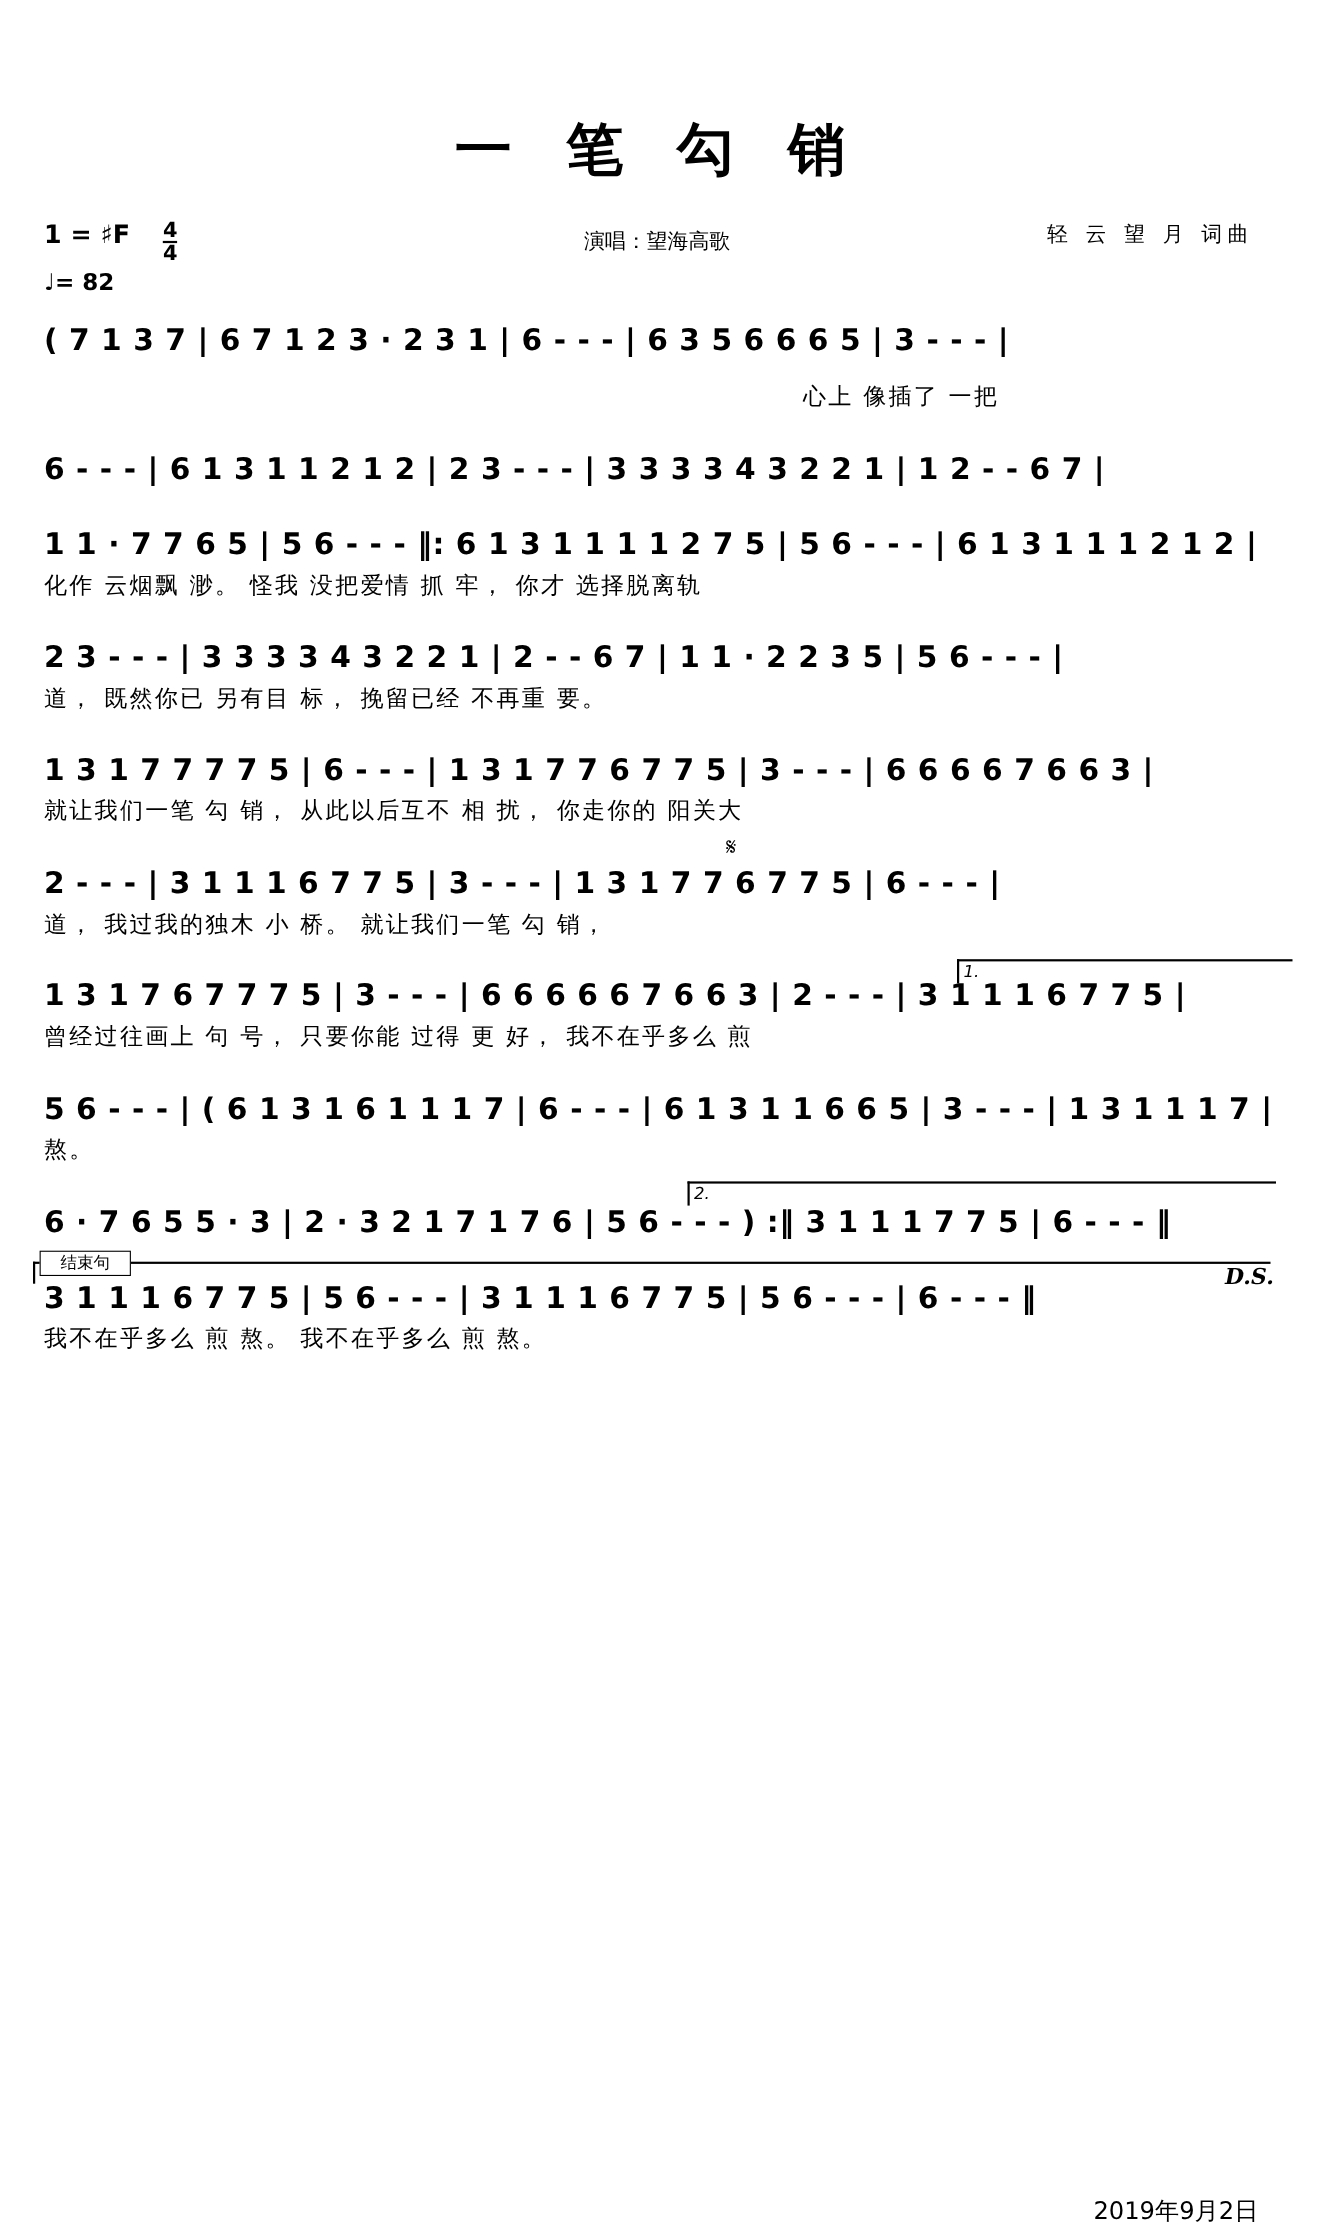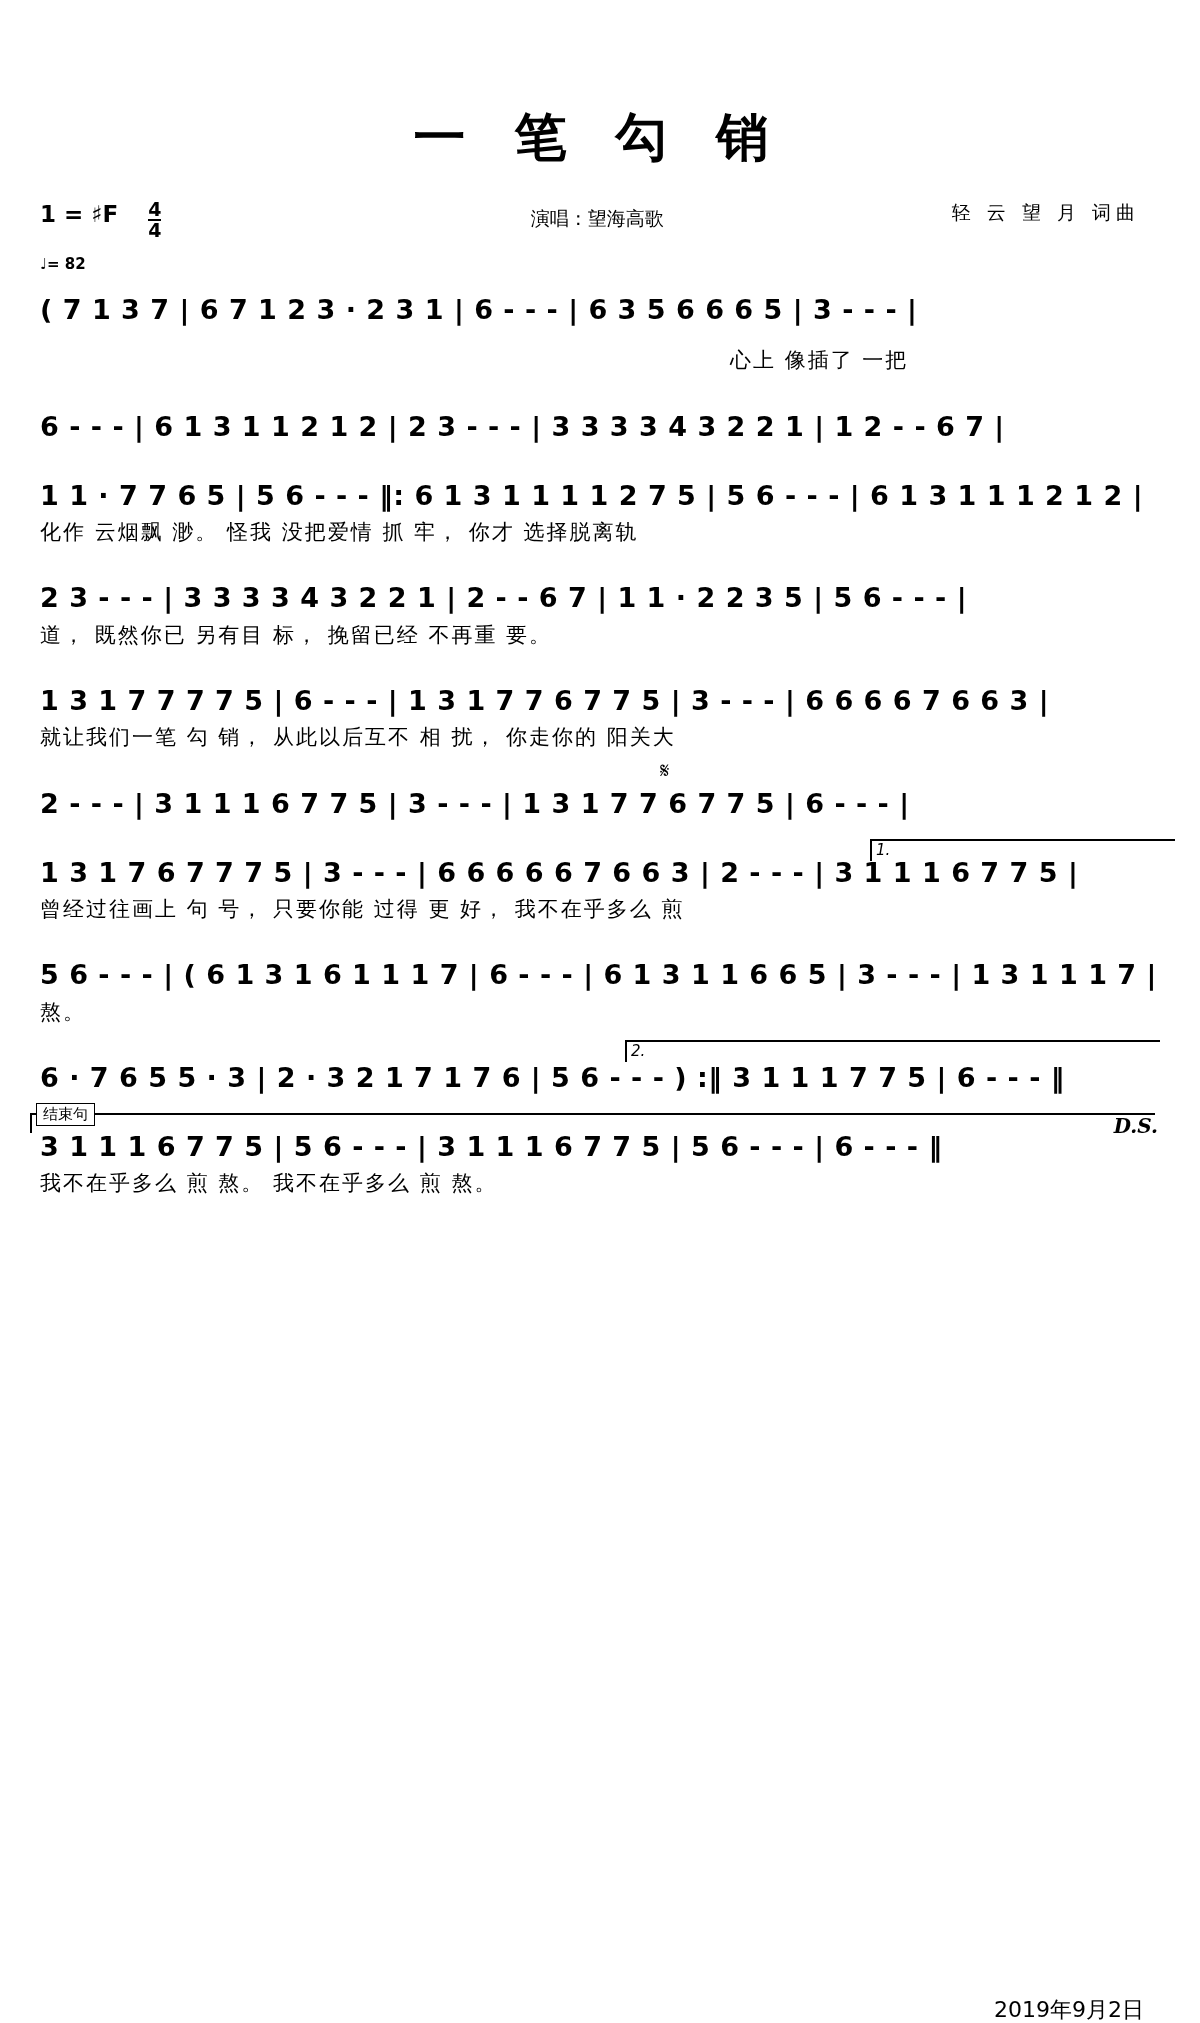--- a/index.html
+++ b/index.html
@@ -58,22 +58,22 @@
     margin-left: 14px;
     text-align: center;
     font-size: 19px;
     line-height: 1.0;
     position: relative;
     top: -2px;
   }
   .timesig .num { display: block; }
   .timesig .den { display: block; border-top: 2px solid #000; }
   .tempo {
-    margin-top: 14px;
-    font-size: 15px;
+    margin-top: 4px;
+    font-size: 21px;
     font-family: "DejaVu Sans", sans-serif;
     white-space: nowrap;
   }
   .singer {
     position: absolute;
     left: 50%;
     transform: translateX(-52%);
     top: 14px;
     font-family: "DejaVu Sans", sans-serif;
     font-size: 19px;
@@ -131,21 +131,21 @@
     font-family: "DejaVu Serif", serif;
     font-style: italic;
     font-weight: bold;
     font-size: 20px;
   }
   .endtag {
     position: absolute;
     border: 1.5px solid #000;
     font-family: "DejaVu Sans", sans-serif;
     font-size: 15px;
-    padding: 1px 6px;
+    padding: 1px 18px;
     background: #fff;
   }
   .date {
     position: absolute;
     right: 56px;
     bottom: 110px;
     font-family: "DejaVu Sans", sans-serif;
     font-size: 22px;
   }
 </style>
@@ -200,20 +200,21 @@
 
   <div class="system">
     <div class="notes">1 3 1 7 7 7 7   5 | 6 - - - | 1 3 1 7 7 6 7 7   5 | 3 - - - | 6 6   6 6 7 6 6 3 |</div>
     <div class="lyrics">就让我们一笔 勾 销，    从此以后互不 相 扰，    你走你的 阳关大</div>
   </div>
   <div class="sys-gap"></div>
 
   <div class="system">
     <div class="segno" style="left:620px; top:-26px;">𝄋</div>
     <div class="notes">2 - - - | 3 1 1 1   6 7 7   5 | 3 - - - | 1 3 1 7 7 6 7 7   5 | 6 - - - |</div>
+    <div class="lyrics">道，     我过我的独木 小 桥。     就让我们一笔 勾 销，</div>
   </div>
   <div class="sys-gap"></div>
 
   <div class="system">
     <div class="ending-box" style="left:830px; top:-14px; width:305px; height:22px;">1.</div>
     <div class="notes">1 3 1 7 6 7 7 7   5 | 3 - - - | 6 6 6 6 6 7 6 6   3 | 2 - - - | 3 1 1 1   6 7 7   5 |</div>
     <div class="lyrics">曾经过往画上 句 号，    只要你能 过得 更 好，    我不在乎多么 煎</div>
   </div>
   <div class="sys-gap"></div>
 

